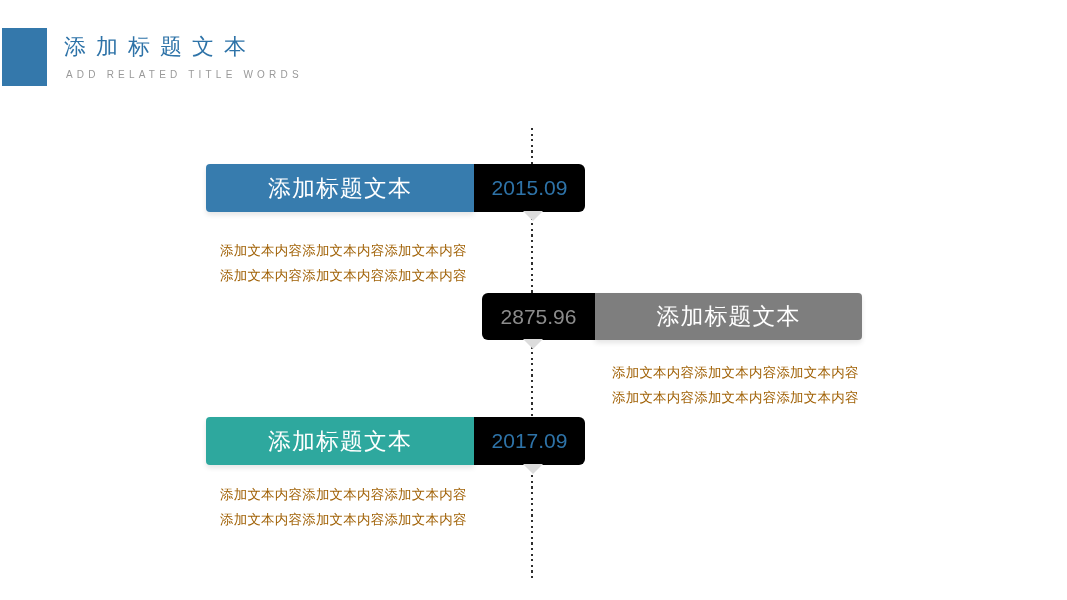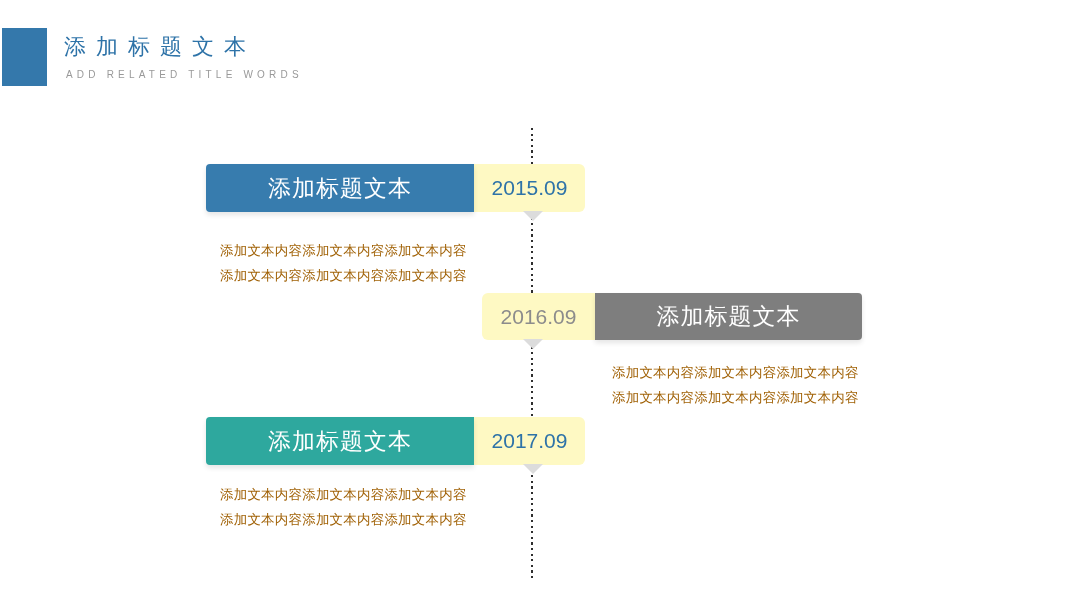--- a/index.html
+++ b/index.html
@@ -50,21 +50,21 @@
     color: #ffffff; font-size: 23px; letter-spacing: 1px;
     z-index: 2;
     box-shadow: 0 3px 5px rgba(0,0,0,0.10);
   }
   .bar-1 { left: 206px; top: 164px; width: 268px; background: #377cae; border-radius: 4px 0 0 4px; }
   .bar-2 { left: 595px; top: 293px; width: 267px; height: 47px; background: #7e7e7e; border-radius: 0 4px 4px 0; }
   .bar-3 { left: 206px; top: 417px; width: 268px; background: #2ea89e; border-radius: 4px 0 0 4px; }
 
   .tag {
     position: absolute; height: 48px;
-    background: #fef9c3;
+    background: #000000;
     display: flex; align-items: center; justify-content: center;
     font-size: 21px; font-weight: 500;
     z-index: 1;
   }
   .tag-1 { left: 474px; top: 164px; width: 111px; border-radius: 0 6px 6px 0; color: #2e73a8; }
   .tag-2 { left: 482px; top: 293px; width: 113px; height: 47px; border-radius: 6px 0 0 6px; color: #8c8c8c; }
   .tag-3 { left: 474px; top: 417px; width: 111px; border-radius: 0 6px 6px 0; color: #2e73a8; }
 
   .tag-pointer {
     position: absolute; top: 47px;
@@ -103,21 +103,21 @@
   <div class="tag tag-1">
     <span>2015.09</span>
     <div class="tag-pointer"></div>
   </div>
   <div class="body-text body-1">
     <div>添加文本内容添加文本内容添加文本内容</div>
     <div>添加文本内容添加文本内容添加文本内容</div>
   </div>
 
   <div class="tag tag-2">
-    <span>2016.09</span>
+    <span>2875.96</span>
     <div class="tag-pointer"></div>
   </div>
   <div class="bar bar-2">添加标题文本</div>
   <div class="body-text body-2">
     <div>添加文本内容添加文本内容添加文本内容</div>
     <div>添加文本内容添加文本内容添加文本内容</div>
   </div>
 
   <div class="bar bar-3">添加标题文本</div>
   <div class="tag tag-3">

